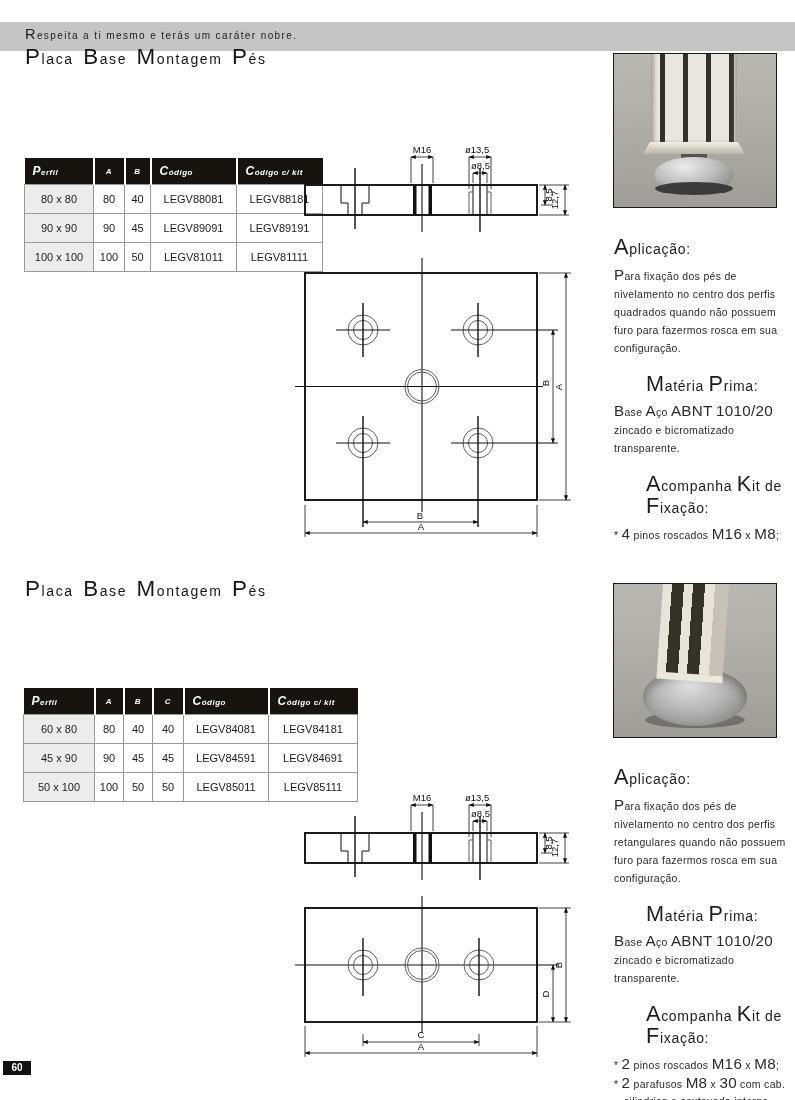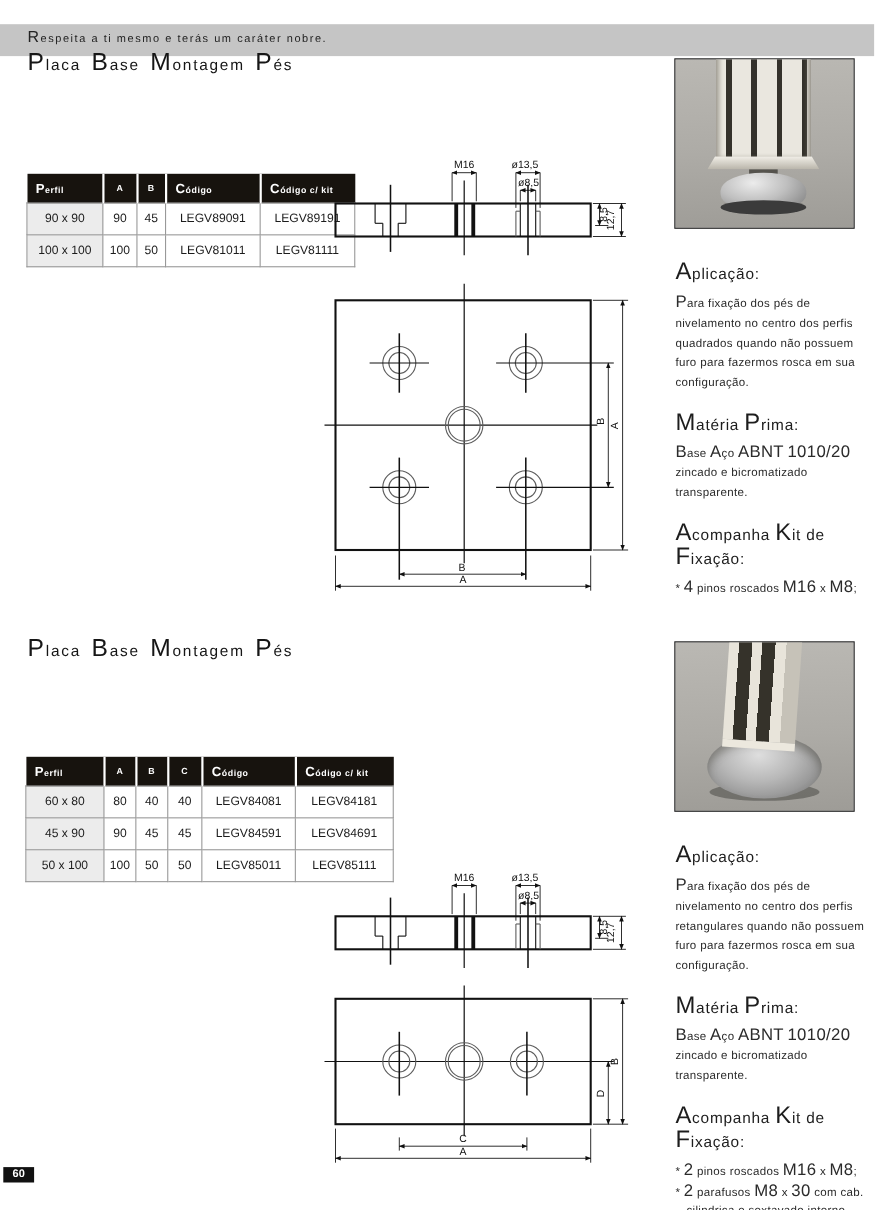--- a/index.html
+++ b/index.html
@@ -11,21 +11,21 @@
   .motto-bar { position:absolute; left:0; top:0; width:795px; height:29px; background:#c5c5c5;margin-top:22px; }
   .motto-text { position:absolute; left:25px; top:5px; font-size:10px; letter-spacing:1.4px; color:#222; }
   
   .caps-grow .cap { font-size:1.45em; line-height:1; }
   .sec-title { position:absolute; font-size:14px; letter-spacing:1.6px; word-spacing:4px; color:#161616; }
   .sec-title .cap { font-size:1.6em; }
   
   table.spec { position:absolute; border-collapse:collapse; background:#fff; }
   table.spec th {
     background:#17130e; color:#fff; font-size:8px; font-weight:bold; letter-spacing:0.5px;
-    height:26px; padding:0 0 0 8px; text-align:left; border-right:2px solid #fff;
+    height:26px; padding:0 0 0 8px; text-align:left; border-right:2px solid #fff;font-style:italic;
   }
   table.spec th:last-child { border-right:none; }
   table.spec th.ctr { text-align:center; padding:0; }
   table.spec th .cap { font-size:1.5em; }
   table.spec td {
     border:1px solid #999; font-size:11px; color:#1c1c1c; text-align:center;
     height:26px; background:#fff;
   }
   table.spec td.first { background:#ececec; }
   .tbl1 { left:24px; top:158px; }
@@ -59,21 +59,21 @@
   .ph2-hole { position:absolute; left:60px; top:78px; width:44px; height:16px; border-radius:50%; background:#4a4842; }
   .ph2-foot { position:absolute; left:29px; top:84px; width:104px; height:58px; border-radius:50%;
     background:radial-gradient(ellipse at 45% 32%,#dedede,#b8b8b8 42%,#929292 75%,#7b7b7b 100%);
     box-shadow:inset 0 6px 8px rgba(70,68,60,.45); }
   .ph2-shadow { position:absolute; left:31px; top:128px; width:100px; height:16px; border-radius:50%; background:rgba(55,55,50,.45); }
   
   .txt-block { position:absolute; width:172px; }
   .blk-title { font-size:14px; letter-spacing:0.7px; color:#1d1d1d; margin:0 0 9px 0; }
   .blk-title .cap { font-size:1.55em; }
   .blk-text { font-size:10.5px; line-height:18px; letter-spacing:0.3px; color:#2b2b2b; margin:0; }
-  .mt { margin-top:16px; }
+  .mt { margin-top:16px;margin-left:32px; }
   .kit-item { font-size:10.5px; line-height:17px; letter-spacing:0.3px; color:#2b2b2b;
     padding-left:10px; text-indent:-10px; margin:0 0 1px 0; }
   
   .page-num { position:absolute; left:3px; top:1061px; width:28px; height:14px; background:#111;
     color:#fff; font-size:10px; font-weight:bold; text-align:center; line-height:14px; }
 </style>
 </head>
 <body>
 
 <div class="page">
@@ -85,20 +85,27 @@
   <h2 class="sec-title caps-grow" style="left:25px;top:46px;margin:0;font-weight:normal"><span class="cap">P</span>laca <span class="cap">B</span>ase <span class="cap">M</span>ontagem <span class="cap">P</span>és</h2>
 
   <table class="spec tbl1">
     <tbody>
         <tr>
       <th style="width:60px" class="caps-grow"><span class="cap">P</span>erfil</th>
       <th style="width:29px" class="ctr">A</th>
       <th style="width:24px" class="ctr">B</th>
       <th style="width:76px" class="caps-grow"><span class="cap">C</span>ódigo</th>
       <th style="width:77px" class="caps-grow"><span class="cap">C</span>ódigo c/ kit</th>
+    </tr>
+    <tr>
+      <td class="first">80 x 80</td>
+      <td>80</td>
+      <td>40</td>
+      <td>LEGV88081</td>
+      <td>LEGV88181</td>
     </tr>
     <tr>
       <td class="first">90 x 90</td>
       <td>90</td>
       <td>45</td>
       <td>LEGV89091</td>
       <td>LEGV89191</td>
     </tr>
     <tr>
       <td class="first">100 x 100</td>

